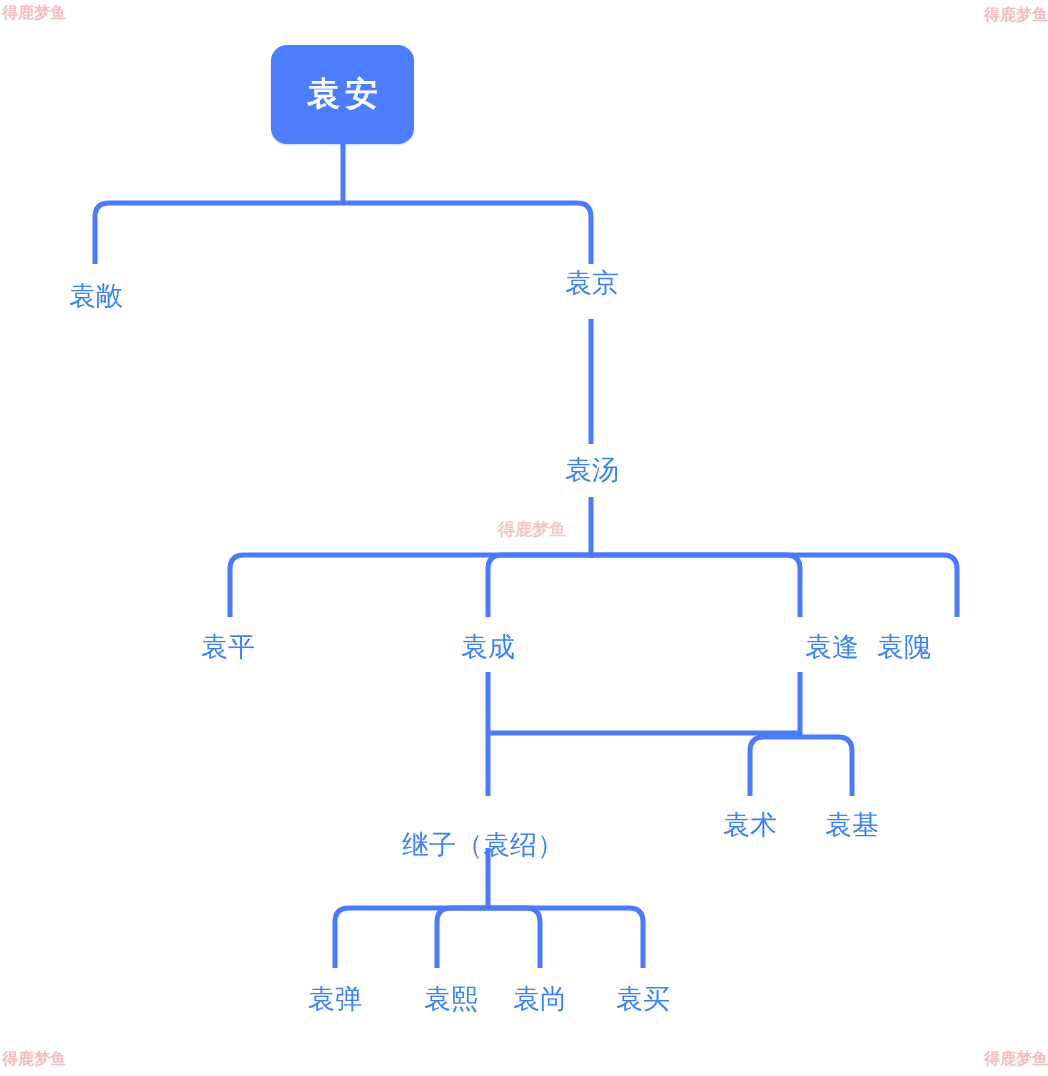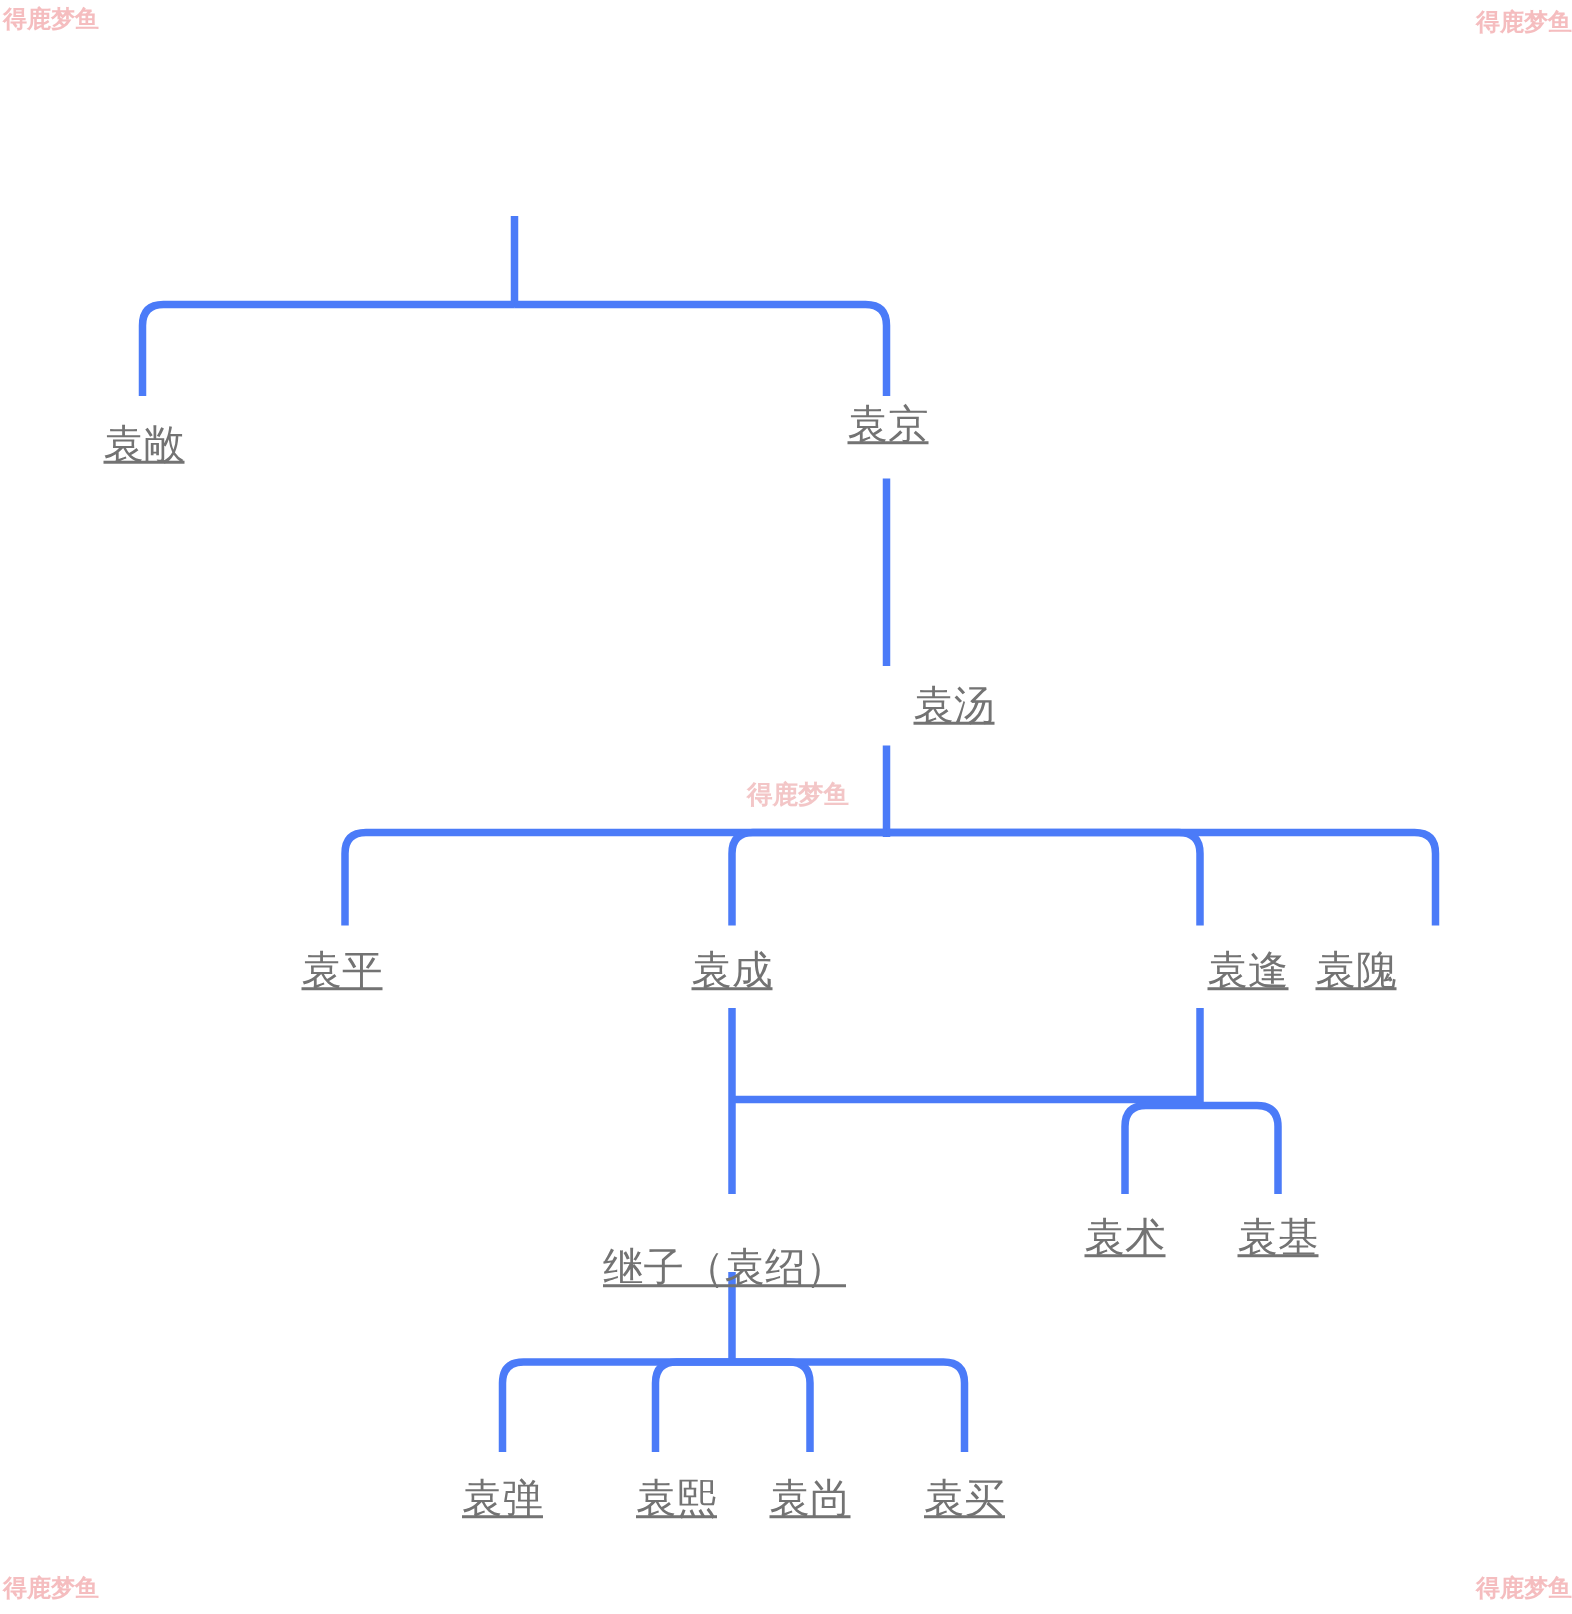--- a/index.html
+++ b/index.html
@@ -14,23 +14,22 @@
     position:absolute;left:271px;top:45px;width:143px;height:99px;
     background:#4d7dfa;border-radius:16px;
     display:flex;align-items:center;justify-content:center;
     color:#ffffff;font-size:33px;font-weight:bold;letter-spacing:5px;
     text-indent:5px;
     box-shadow:0 1px 2px rgba(77,125,250,0.35);
     cursor:pointer;
   }
   .node-label{
     position:absolute;transform:translate(-50%,-50%);
-    font-size:27px;color:#737373;white-space:nowrap;cursor:pointer;
+    font-size:27px;color:#3b82f6;white-space:nowrap;cursor:pointer;
     line-height:1.1;
-    text-decoration:underline;
   }
   .watermark{
     position:absolute;font-size:16px;font-weight:bold;color:#f5bdbf;
     white-space:nowrap;letter-spacing:0px;user-select:none;
   }
   .watermark.center{color:#f3c6c7;font-size:17px;}
 </style>
 </head>
 <body>
 
@@ -61,25 +60,28 @@
     <path d="M800,737 L838,737 Q852,737 852,751 L852,796"></path>
 
     <path d="M488,848 L488,910"></path>
 
     <path d="M488,908 L349,908 Q335,908 335,922 L335,968"></path>
     <path d="M488,908 L451,908 Q437,908 437,922 L437,968"></path>
     <path d="M488,908 L526,908 Q540,908 540,922 L540,968"></path>
     <path d="M488,908 L629,908 Q643,908 643,922 L643,968"></path>
   </svg>
 
+  <div class="root-node">
+    <span>袁安</span>
+  </div>
 
   <div class="node-label" style="left:96px;top:297px;">袁敞</div>
   <div class="node-label" style="left:592px;top:284px;">袁京</div>
 
-  <div class="node-label" style="left:592px;top:471px;margin-left:44px;">袁汤</div>
+  <div class="node-label" style="left:592px;top:471px;">袁汤</div>
 
   <div class="node-label" style="left:228px;top:648px;">袁平</div>
   <div class="node-label" style="left:488px;top:648px;">袁成</div>
   <div class="node-label" style="left:801px;top:648px;margin-left:31px;">袁逢</div>
   <div class="node-label" style="left:904px;top:648px;">袁隗</div>
 
   <div class="node-label" style="left:483px;top:826px;margin-top:20px;">继子（袁绍）</div>
   <div class="node-label" style="left:750px;top:826px;">袁术</div>
   <div class="node-label" style="left:852px;top:826px;">袁基</div>
 

